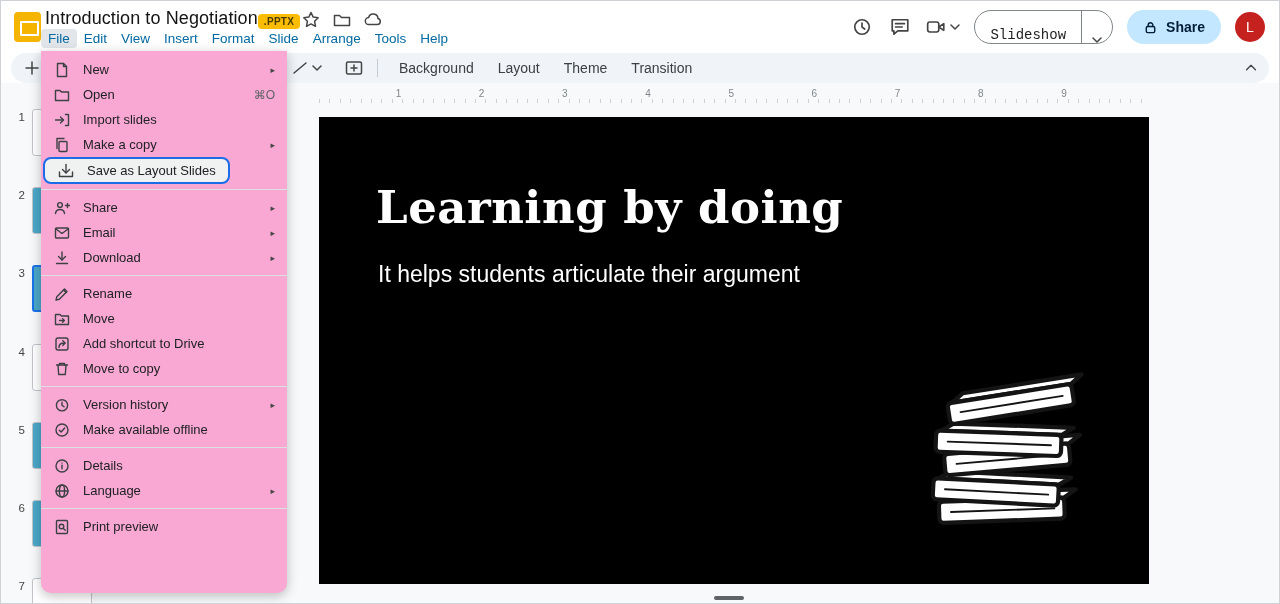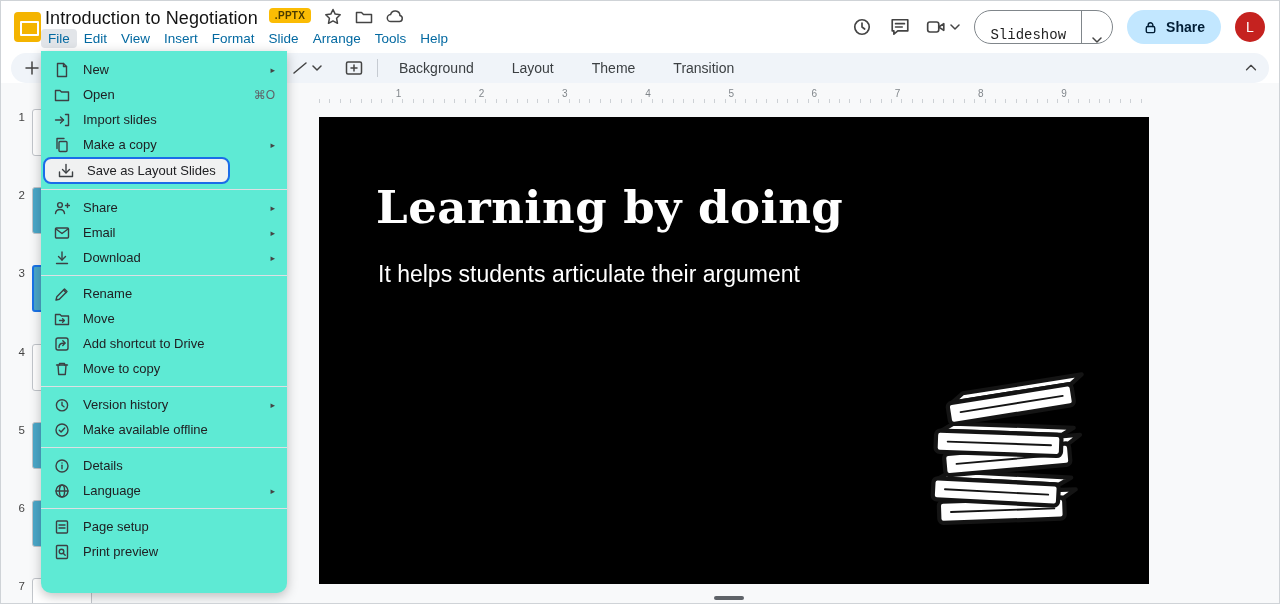--- a/index.html
+++ b/index.html
@@ -9,21 +9,21 @@
     font-family:"Liberation Sans", sans-serif; color:#1f1f1f;
     border:1px solid #cfd3d7; overflow:hidden;
   }
   svg { display:block; }
   .icon-svg { stroke:#444; fill:none; stroke-width:1.5; stroke-linecap:round; stroke-linejoin:round; }
 
   
   .topbar { position:absolute; left:0; top:0; right:0; height:52px; background:#fff; }
   .logo { position:absolute; left:13px; top:11px; width:27px; height:30px; background:#f4b400; border-radius:4px; }
   .logo::after { content:""; position:absolute; left:6px; top:9px; width:15px; height:11px; border:2.5px solid #fff; border-radius:1px; }
-  .title-row { position:absolute; left:44px; top:7px; display:flex; align-items:flex-start; gap:11px; }
+  .title-row { position:absolute; left:44px; top:7px; display:flex; align-items:flex-end; }
   .doc-title { font-size:18px; color:#141414; letter-spacing:.1px; }
   .fmt-badge { font-size:10px; font-weight:700; color:#4a3a00; padding:2px 6px; border-radius:4px; letter-spacing:.3px; }
   .title-icons { display:flex; align-items:center; gap:13px; margin-left:2px; }
   .tb-ic { width:18px; height:18px; }
   .menubar { position:absolute; left:40px; top:28px; display:flex; font-size:13.5px; color:#0369a1; }
   .menu-btn { padding:2px 7px; border-radius:4px; cursor:default; }
   .menu-btn.active { background:#e2e5e9; }
   .topbar-right { position:absolute; right:14px; top:9px; display:flex; align-items:center; gap:14px; }
   .icon-btn { width:24px; height:24px; display:flex; align-items:center; justify-content:center; }
   .cam-group { display:flex; align-items:center; gap:4px; }
@@ -35,21 +35,21 @@
   .share-btn { display:flex; align-items:center; gap:8px; height:34px; padding:0 16px; border-radius:17px; color:#001d35; font-size:14px; font-weight:700; }
   .avatar { width:30px; height:30px; border-radius:50%; color:#fff; font-size:14px; display:flex; align-items:center; justify-content:center; }
 
   
   .toolbar { position:absolute; left:10px; right:10px; top:52px; height:30px; background:#f0f4f9; border-radius:15px; }
   .tb-abs { position:absolute; top:0; height:30px; display:flex; align-items:center; }
   .tb-plus { left:12px; }
   .tb-line-group { left:280px; gap:3px; }
   .tb-frame { left:334px; }
   .tb-sep { position:absolute; left:366px; top:6px; width:1px; height:18px; background:#c6cbd2; }
-  .tb-buttons { left:378px; gap:18px; font-size:14px; color:#3c4043; }
+  .tb-buttons { left:378px; gap:4px; font-size:14px; color:#3c4043; }
   .tb-text-btn { padding:3px 10px; border-radius:6px; cursor:default; }
   .tb-collapse { right:10px; }
 
   
   .workspace { position:absolute; left:0; top:82px; right:0; bottom:0; background:#f8f9fa; }
   .filmstrip { position:absolute; left:0; top:0; width:92px; bottom:0; background:#f8f9fa; }
   .slide-num { position:absolute; left:6px; width:18px; text-align:right; font-size:11.5px; color:#444; }
   .thumb { position:absolute; left:31px; width:60px; height:47px; border:1px solid #c2c6cb; border-radius:3px; background:var(--slide-color,#4BA8C9); }
   .thumb.light { background:#fff; }
   .thumb.selected { border:2px solid #1a73e8; }
@@ -60,21 +60,21 @@
   .ruler span { width:83.2px; text-align:right; padding-right:1px; }
 
   .slide { position:absolute; left:318px; top:34px; width:830px; height:467px; background:#4BA8C9; }
   .slide-title { position:absolute; left:57px; top:64px; font-family:"DejaVu Serif", serif; font-weight:700; font-size:45px; color:#fff; letter-spacing:.5px; }
   .slide-subtitle { position:absolute; left:59px; top:144px; font-size:23px; color:#fff; }
   .books { position:absolute; left:596px; top:244px; }
 
   .hscroll { position:absolute; left:713px; bottom:3px; width:30px; height:4px; background:#5f6368; border-radius:2px; }
 
   
-  .file-menu { position:absolute; left:40px; top:50px; width:246px; height:542px; background:#5eead4;
+  .file-menu { position:absolute; left:40px; top:50px; width:246px; height:542px; background:#f9a8d4;
     border-radius:0 0 10px 10px; box-shadow:0 3px 12px rgba(0,0,0,.25); padding-top:6px; z-index:50; display:flex; flex-direction:column; }
   .menu-item { display:flex; align-items:center; height:25px; padding:0 12px; gap:12px; cursor:default; }
   .mi-icon { width:18px; display:flex; justify-content:center; }
   .mi-icon svg { width:16px; height:16px; stroke:#3c4043; fill:none; stroke-width:1.4; stroke-linecap:round; stroke-linejoin:round; }
   .mi-label { flex:1; font-size:13px; color:#202124; white-space:nowrap; }
   .mi-arrow { font-size:9px; color:#444; }
   .mi-shortcut { font-size:12px; color:#5f6368; }
   .menu-divider { height:1px; background:#dde0e3; margin:5px 0; }
   .menu-item.highlight { width:max-content; height:27px; padding-right:12px; margin-left:2px;
     border:2px solid #1b6ce8; border-radius:8px; background:#f0f1f1; }
@@ -420,29 +420,20 @@
         </span>
       <span class="mi-label">Language</span>
       <span class="mi-arrow">▸</span>
     </div>
 
     <div class="menu-divider"></div>
 
     <div class="menu-item">
       <span class="mi-icon">
           <svg viewBox="0 0 16 16">
-            <rect x="2.5" y="2" width="11" height="12" rx="1"></rect>
-            <path d="M5 6h6M5 9h6"></path>
-          </svg>
-        </span>
-      <span class="mi-label">Page setup</span>
-    </div>
-    <div class="menu-item">
-      <span class="mi-icon">
-          <svg viewBox="0 0 16 16">
             <rect x="2.5" y="1.5" width="11" height="13" rx="1"></rect>
             <circle cx="7.5" cy="7.5" r="2.3"></circle>
             <path d="M9.2 9.2l2 2"></path>
           </svg>
         </span>
       <span class="mi-label">Print preview</span>
     </div>
   </div>
 
 </div>

